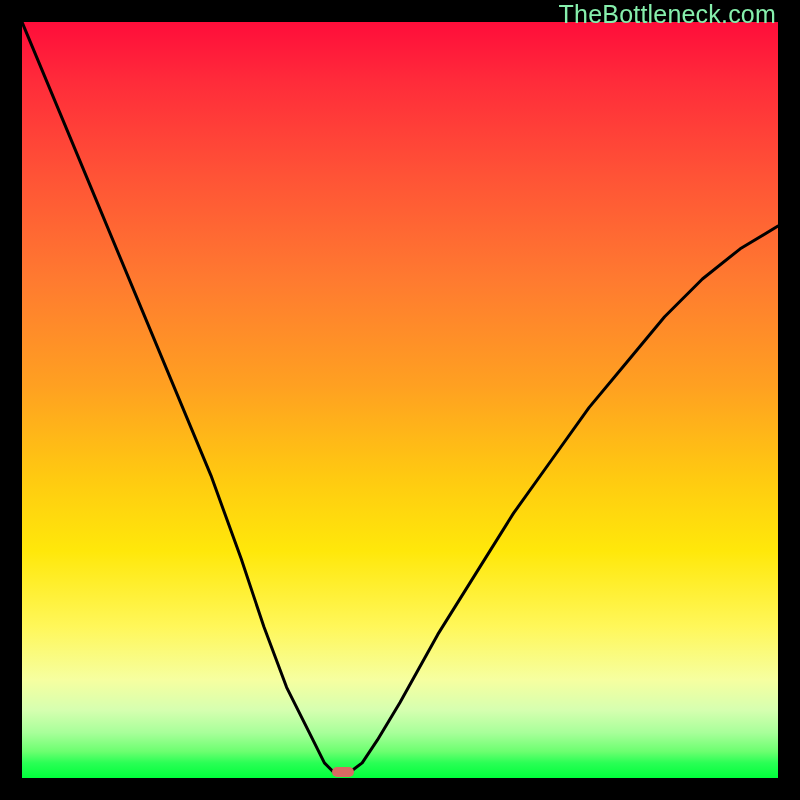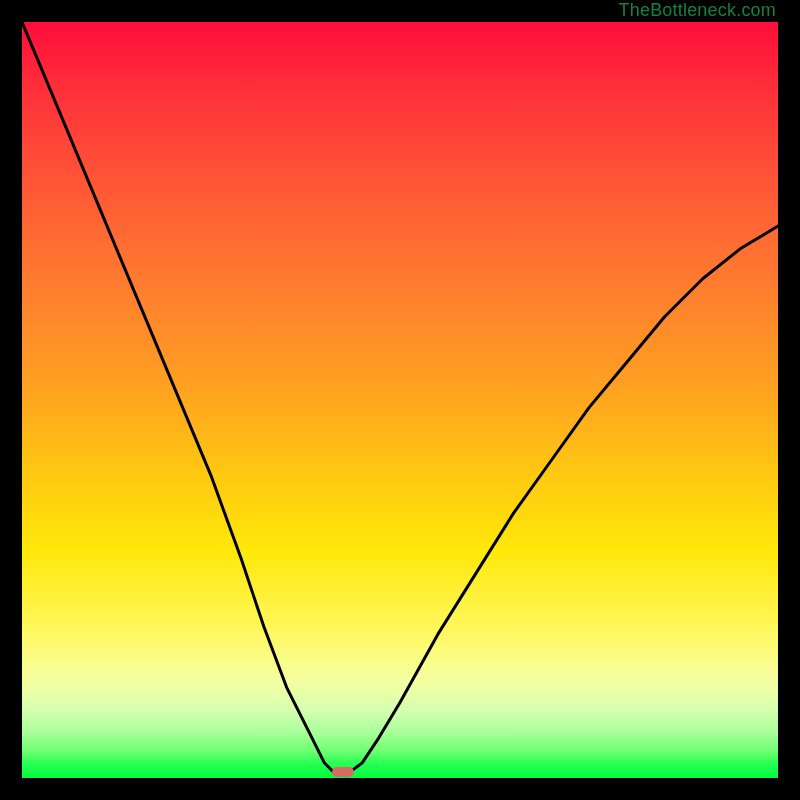--- a/index.html
+++ b/index.html
@@ -38,22 +38,22 @@
       #a8ff9a 94%,
       #6cff70 96.5%,
       #2aff55 98%,
       #00ff3b 100%
     );
   }
   .watermark {
     position: absolute;
     top: 0px;
     right: 24px;
-    color: #15803d;
-    font-size: 18px;
+    color: #86efac;
+    font-size: 25px;
     font-weight: 500;
     letter-spacing: 0.2px;
     user-select: none;
   }
   svg.curve {
     position: absolute;
     left: 0;
     top: 0;
     width: 756px;
     height: 756px;

